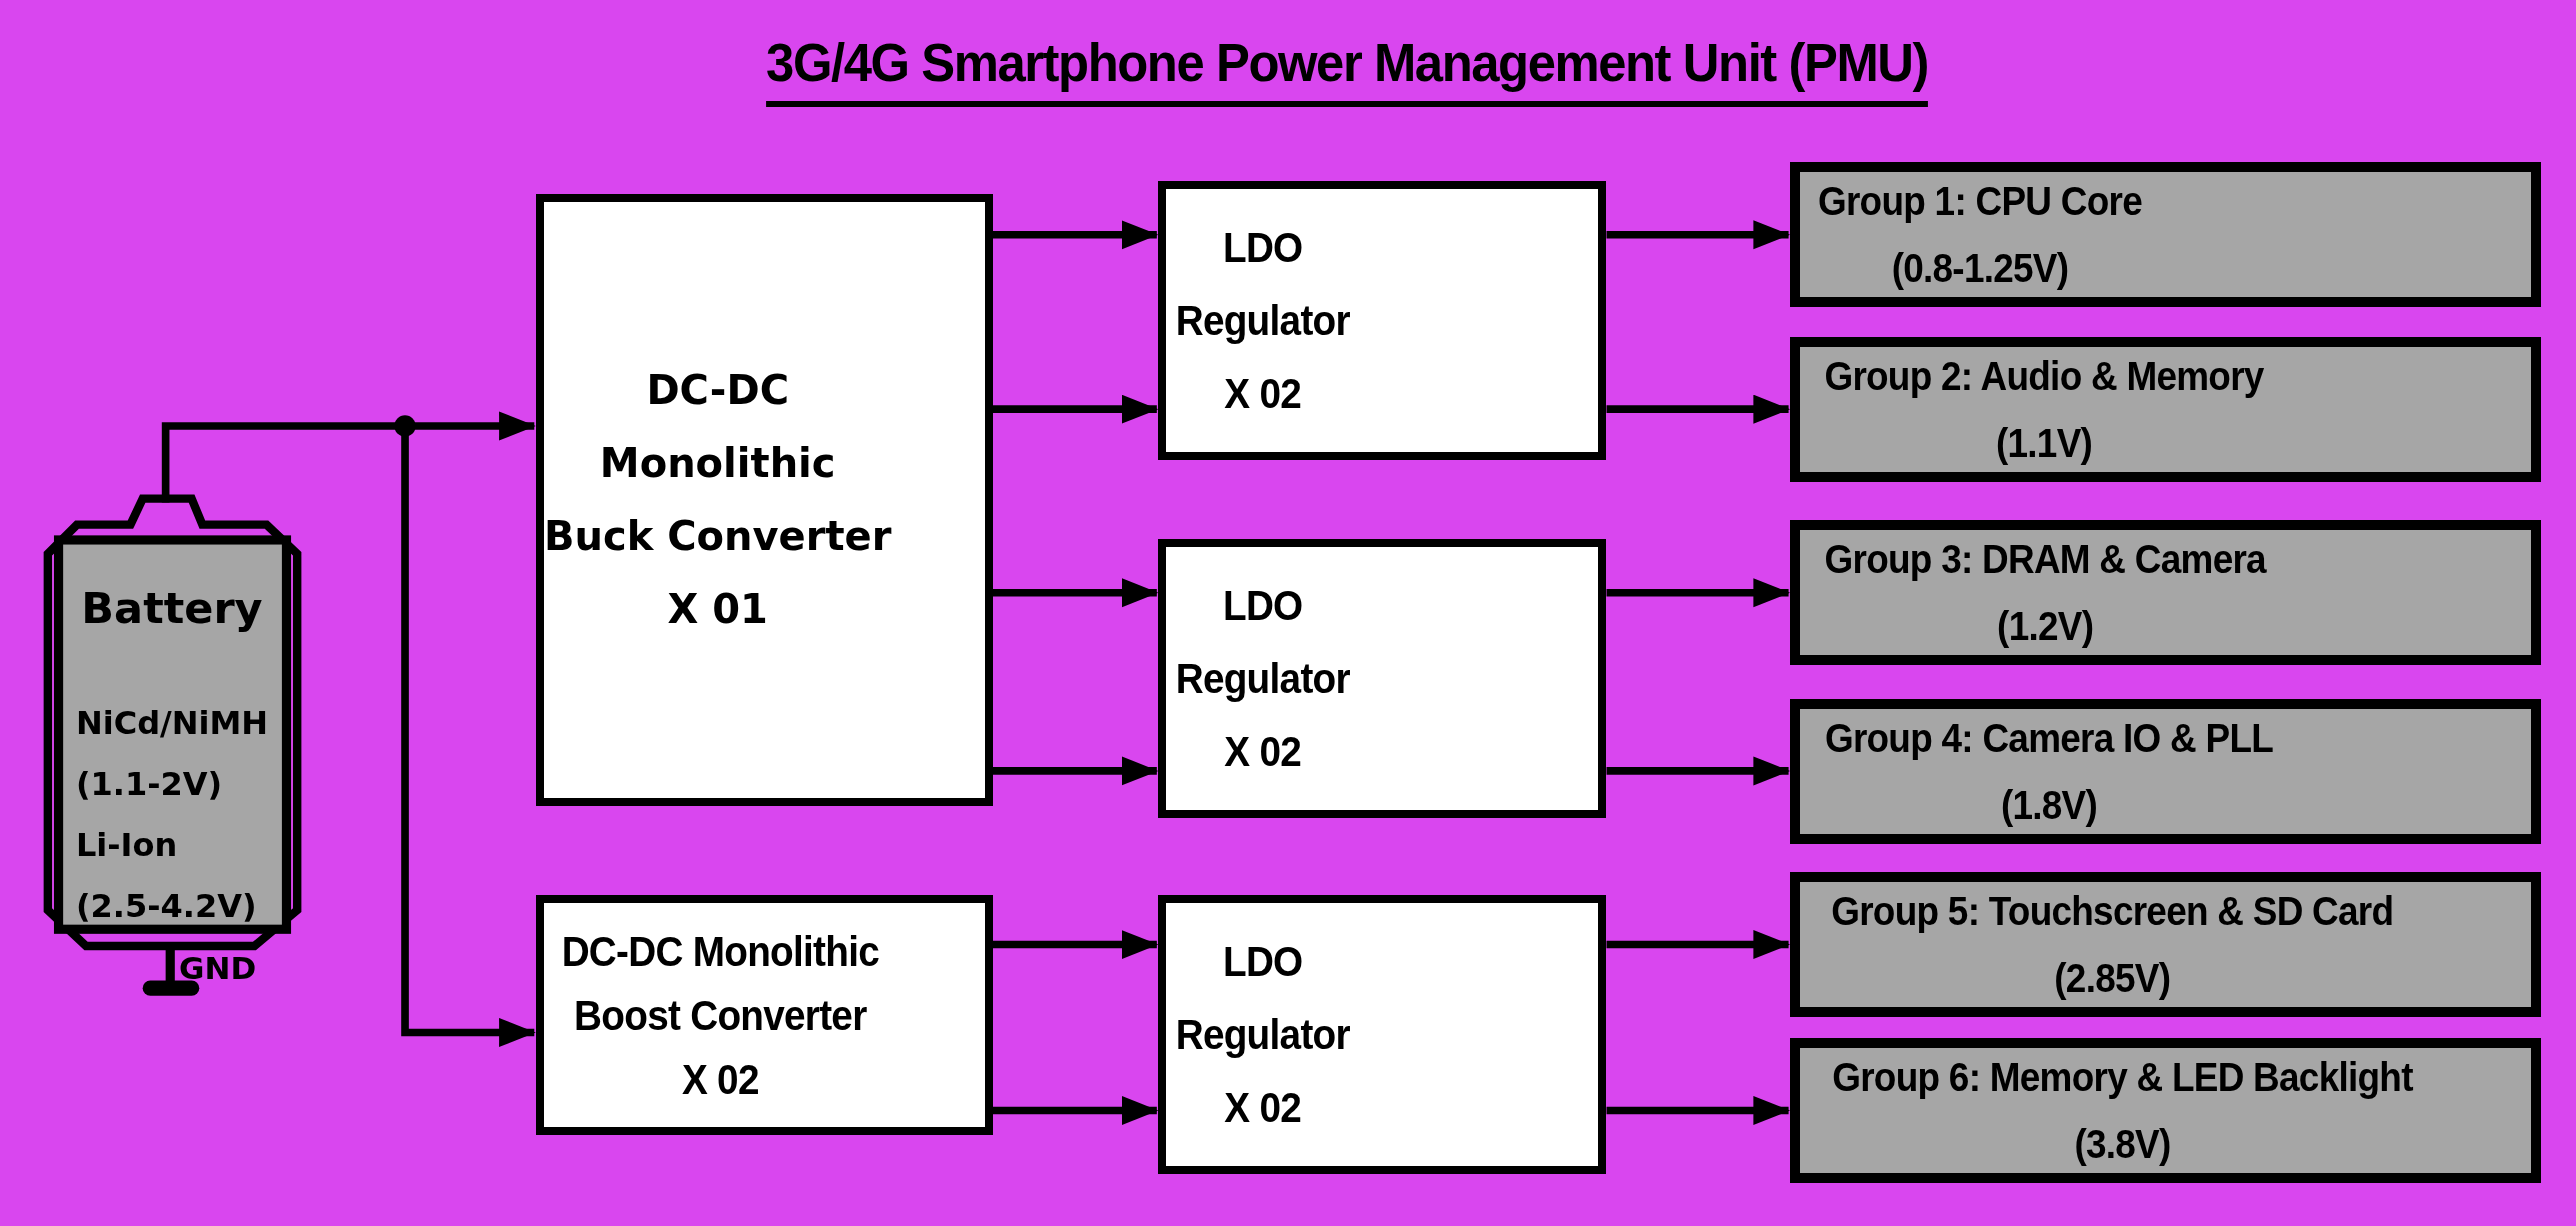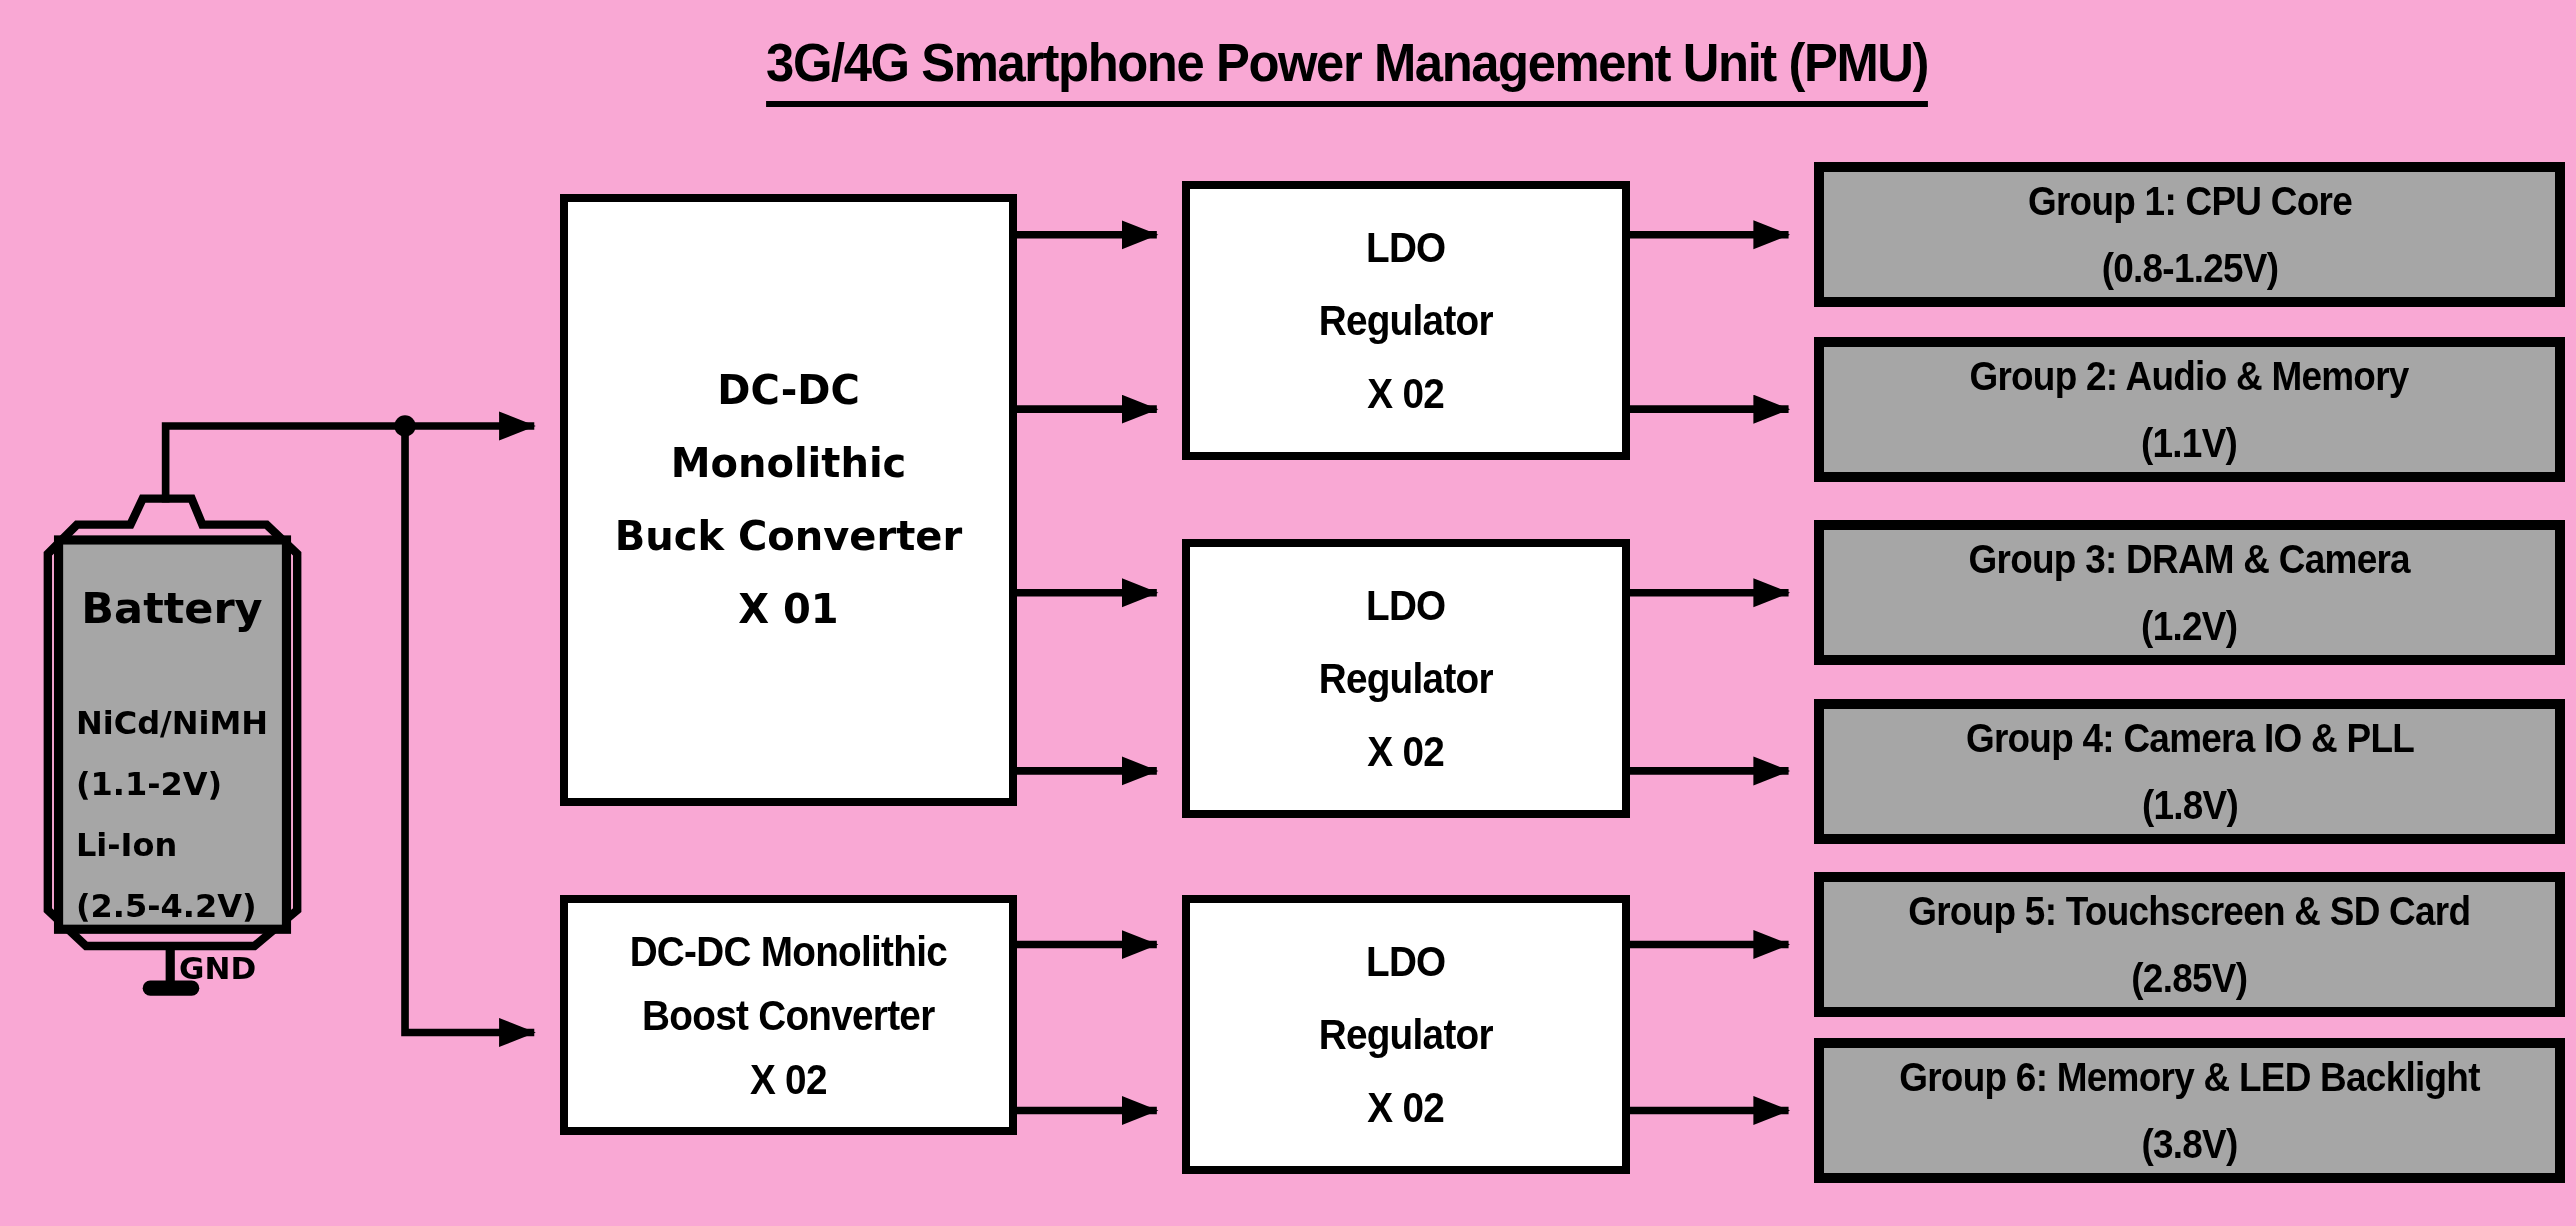--- a/index.html
+++ b/index.html
@@ -1,20 +1,20 @@
 <!DOCTYPE html>
 <html style="font-size:12.2px"><head>
 <meta charset="utf-8">
 <style>
   html, body { margin: 0; padding: 0; background: #ffffff; }
   .canvas {
     position: relative;
     width: 2576px;
     height: 1226px;
-    background: #f9a8d4;
+    background: #d946ef;
     font-family: "Liberation Sans", sans-serif;
     overflow: hidden;
   }
   .wires {
     position: absolute;
     left: 0; top: 0;
     width: 2576px; height: 1226px;
   }
   .title-wrap {
     position: absolute;
@@ -34,24 +34,23 @@
     transform: scaleX(0.94);
     border-bottom: 6.9px solid #000000;
     padding-bottom: 7.7px;
     white-space: nowrap;
   }
   .box {
     position: absolute;
     box-sizing: border-box;
     display: flex;
     align-items: center;
-    justify-content: center;
+    justify-content: flex-start;
     text-align: center;
     color: #000000;
-    margin-left: 24px;
   }
   .box-white {
     background: #ffffff;
     border: 8.4px solid #000000;
   }
   .box-gray {
     background: #a6a6a6;
     border: 10px solid #000000;
   }
   .multiline { white-space: pre-line; }

